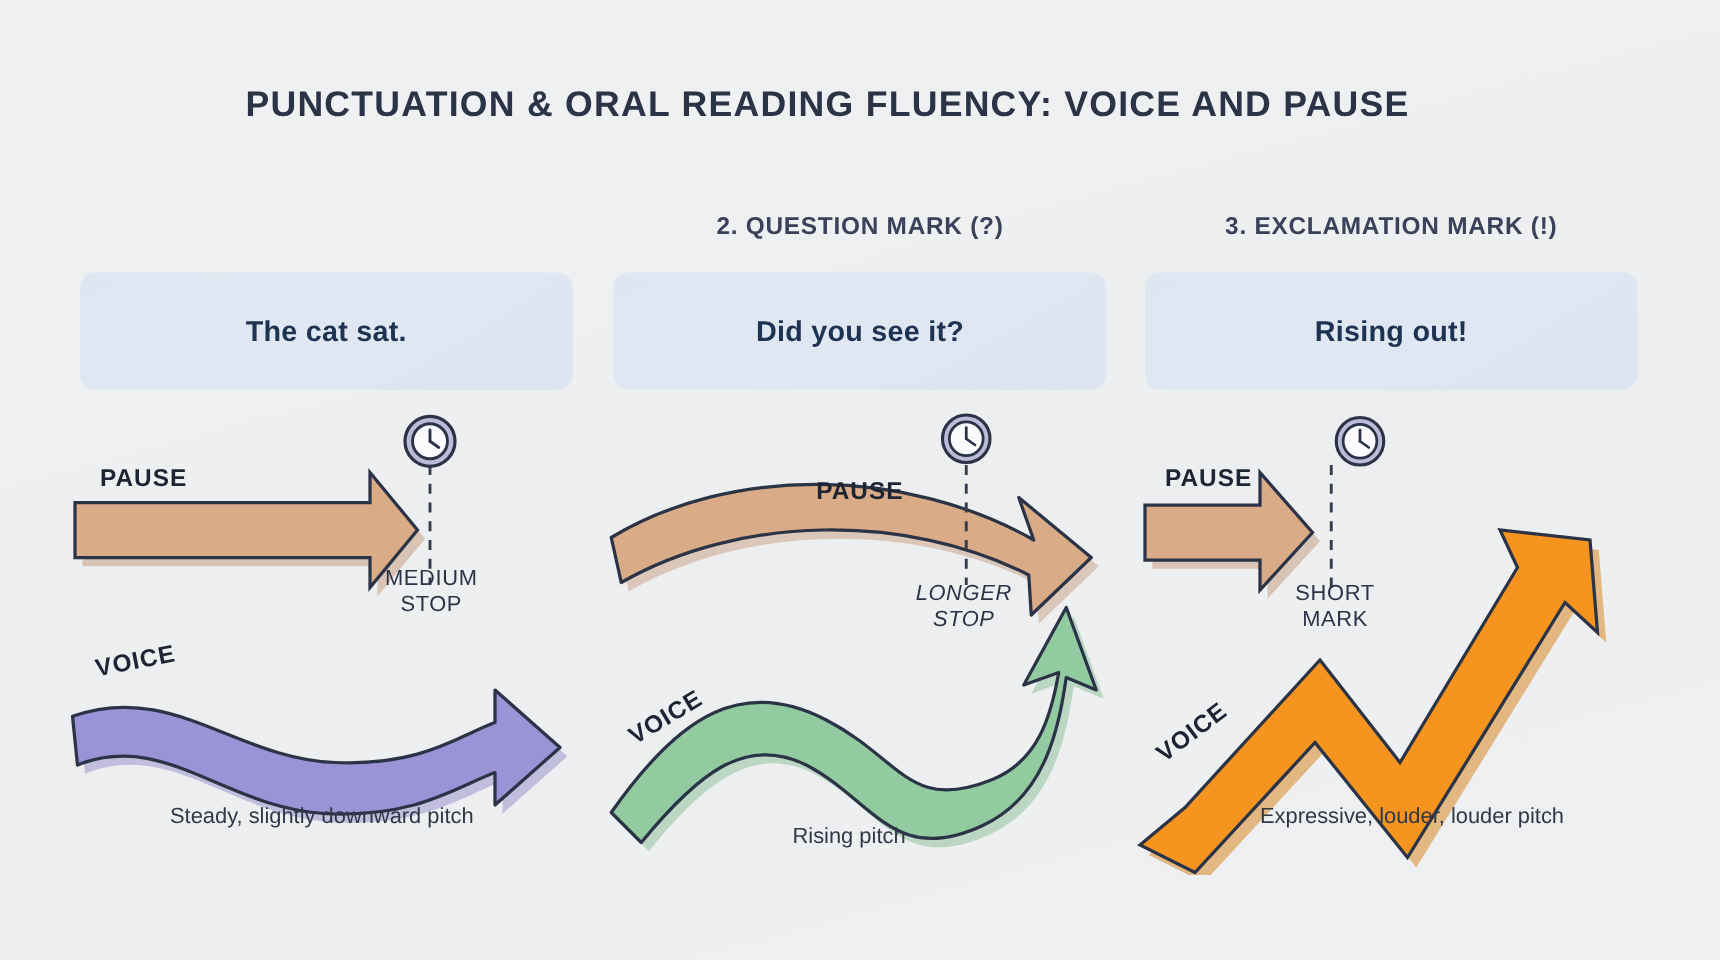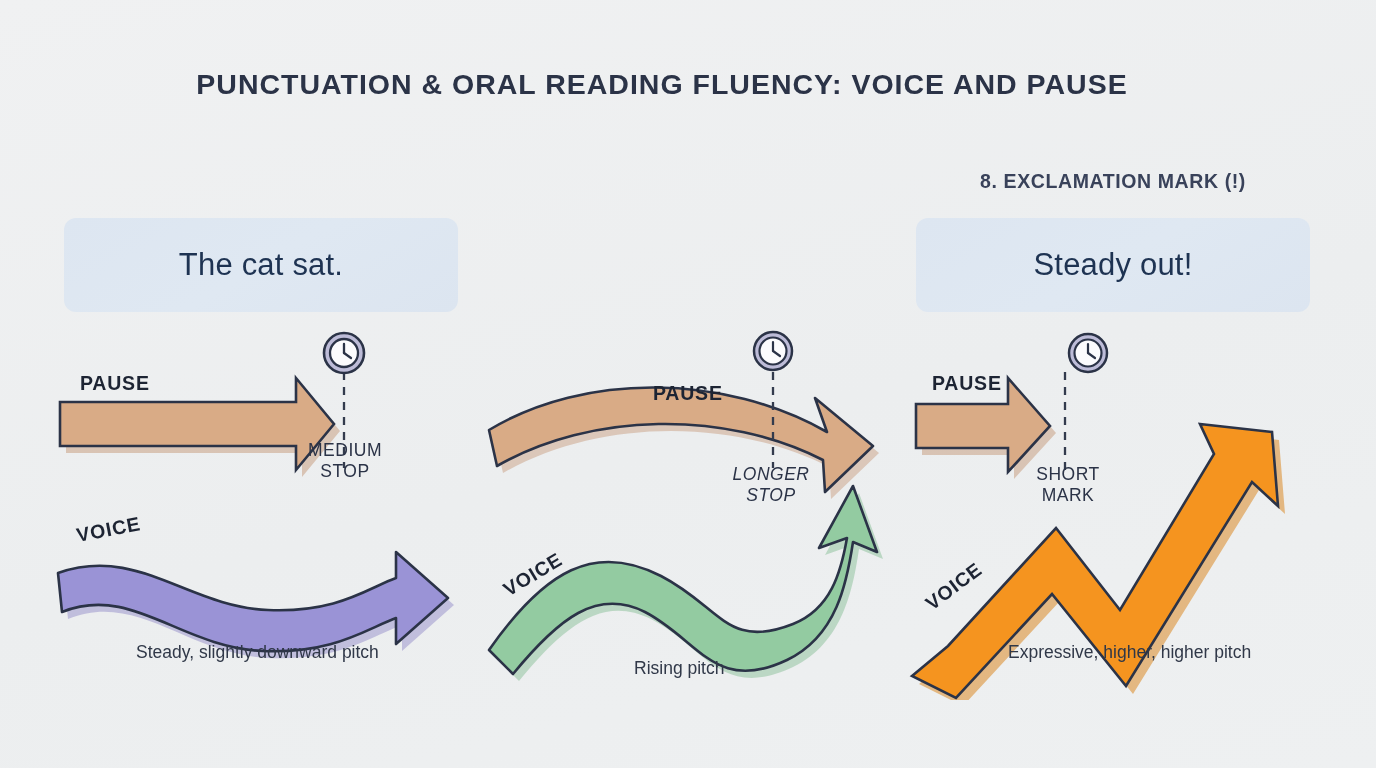--- a/index.html
+++ b/index.html
@@ -46,22 +46,22 @@
 
   .card {
     position: absolute;
     top: 218px; left: 16px;
     width: 394px; height: 94px;
     border-radius: 12px;
     background: linear-gradient(150deg, #dde6f1 0%, #dfe8f2 50%, #dce5f0 100%);
     display: flex; align-items: center; justify-content: center;
   }
   .card-text {
-    font-size: 31px;
-    font-weight: normal;
+    font-size: 23px;
+    font-weight: bold;
     color: #1e3352;
     letter-spacing: 0.2px;
     white-space: nowrap;
   }
 
   
   .art {
     position: absolute;
     top: 320px; left: 0;
     width: 426px; height: 380px;
@@ -132,30 +132,34 @@
         <path d="M 10 253 C 90 225 140 287 220 290 C 290 293 320 268 348 258
                  L 348 232 L 400 278 L 348 324 L 348 298
                  C 318 309 286 334 214 331 C 132 327 84 264 14 292 Z" transform="translate(6,7)" fill="#8b83c6" opacity="0.45"></path>
         <path d="M 10 253 C 90 225 140 287 220 290 C 290 293 320 268 348 258
                  L 348 232 L 400 278 L 348 324 L 348 298
                  C 318 309 286 334 214 331 C 132 327 84 264 14 292 Z" fill="#9a93d6" stroke="#2b3347" stroke-width="2.6" stroke-linejoin="round"></path>
       </g>
     </svg>
 
     <span class="lbl" style="left:32px; top:372px;">PAUSE</span>
-    <span class="stop-lbl" style="left:242px; top:440px; width:110px;text-align:center;">MEDIUM
+    <span class="stop-lbl" style="left:242px; top:452px; width:110px;text-align:center;">MEDIUM
 STOP</span>
 
     <span class="lbl rot12" style="left:31px; top:524px;">VOICE</span>
     <span class="caption" style="left:74px; top:642px;margin-left:14px;">Steady, slightly downward pitch</span>
   </div>
 
   <div class="col" id="col2">
 
-
+    <div class="col-head">2. QUESTION MARK (?)</div>
+
+    <div class="card">
+      <span class="card-text">Did you see it?</span>
+    </div>
 
     <svg class="art" viewBox="0 0 426 380">
 
       <g>
         <path d="M 14 110 C 110 52 250 54 352 112 L 340 78 L 398 126 L 350 172 L 348 140
                  C 250 90 116 92 22 146 Z" transform="translate(6,7)" fill="#c9a084" opacity="0.5"></path>
         <path d="M 14 110 C 110 52 250 54 352 112 L 340 78 L 398 126 L 350 172 L 348 140
                  C 250 90 116 92 22 146 Z" fill="#d9ab86" stroke="#2b3347" stroke-width="2.6" stroke-linejoin="round"></path>
       </g>
       <line x1="298" y1="52" x2="298" y2="148" stroke="#333b4d" stroke-width="2.3" stroke-dasharray="8 7"></line>
@@ -180,24 +184,24 @@
     <span class="lbl" style="left:178px; top:382px;">PAUSE</span>
     <span class="stop-lbl" style="left:240px; top:464px; width:112px;font-style:italic;">LONGER
 STOP</span>
 
     <span class="lbl rot32" style="left:36px; top:578px;">VOICE</span>
     <span class="caption" style="left:159px; top:642px;margin-top:16px;">Rising pitch</span>
   </div>
 
   <div class="col" id="col3">
 
-    <div class="col-head">8. EXCLAMATION MARK (!)</div>
+    <div class="col-head">3. EXCLAMATION MARK (!)</div>
 
     <div class="card">
-      <span class="card-text">Steady out!</span>
+      <span class="card-text">Rising out!</span>
     </div>
 
     <svg class="art wide" viewBox="0 0 470 380">
 
       <g>
         <path d="M 16 84 L 108 84 L 108 58 L 150 106 L 108 152 L 108 128 L 16 128 Z" transform="translate(6,7)" fill="#c9a084" opacity="0.55"></path>
         <path d="M 16 84 L 108 84 L 108 58 L 150 106 L 108 152 L 108 128 L 16 128 Z" fill="#d9ab86" stroke="#2b3347" stroke-width="2.6" stroke-linejoin="miter"></path>
       </g>
       <line x1="165" y1="52" x2="165" y2="152" stroke="#333b4d" stroke-width="2.3" stroke-dasharray="8 7"></line>
       <g transform="translate(188,33)">
@@ -214,16 +218,16 @@
         <path d="M 12 356 L 48 326 L 156 208 L 220 290 L 314 134 L 300 104 L 372 112 L 378 186
                  L 352 162 L 226 366 L 152 274 L 56 378 Z" fill="#f5941f" stroke="#2b3347" stroke-width="2.6" stroke-linejoin="miter"></path>
       </g>
     </svg>
 
     <span class="lbl" style="left:32px; top:372px;">PAUSE</span>
     <span class="stop-lbl" style="left:112px; top:464px; width:112px;">SHORT
 MARK</span>
 
     <span class="lbl rot38" style="left:35px; top:592px;">VOICE</span>
-    <span class="caption" style="left:108px; top:642px;">Expressive, higher, higher pitch</span>
+    <span class="caption" style="left:108px; top:642px;">Expressive, louder, louder pitch</span>
   </div>
 
 </div>
 
 </body></html>

